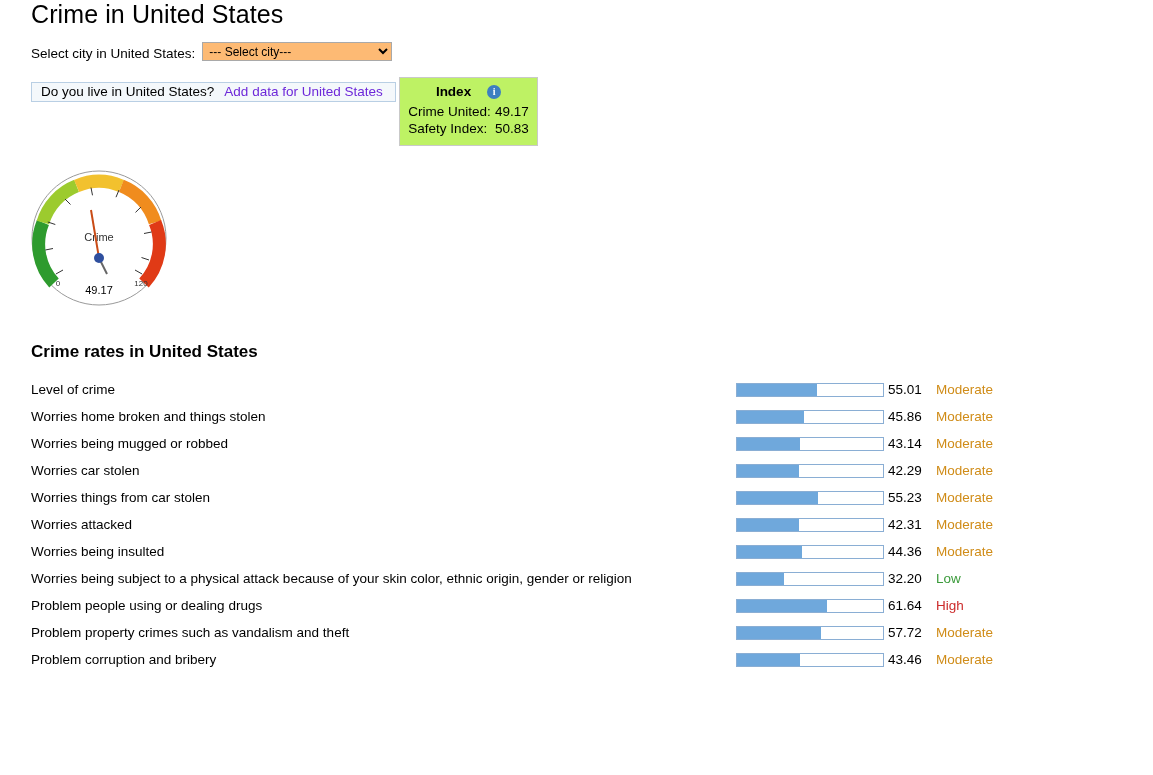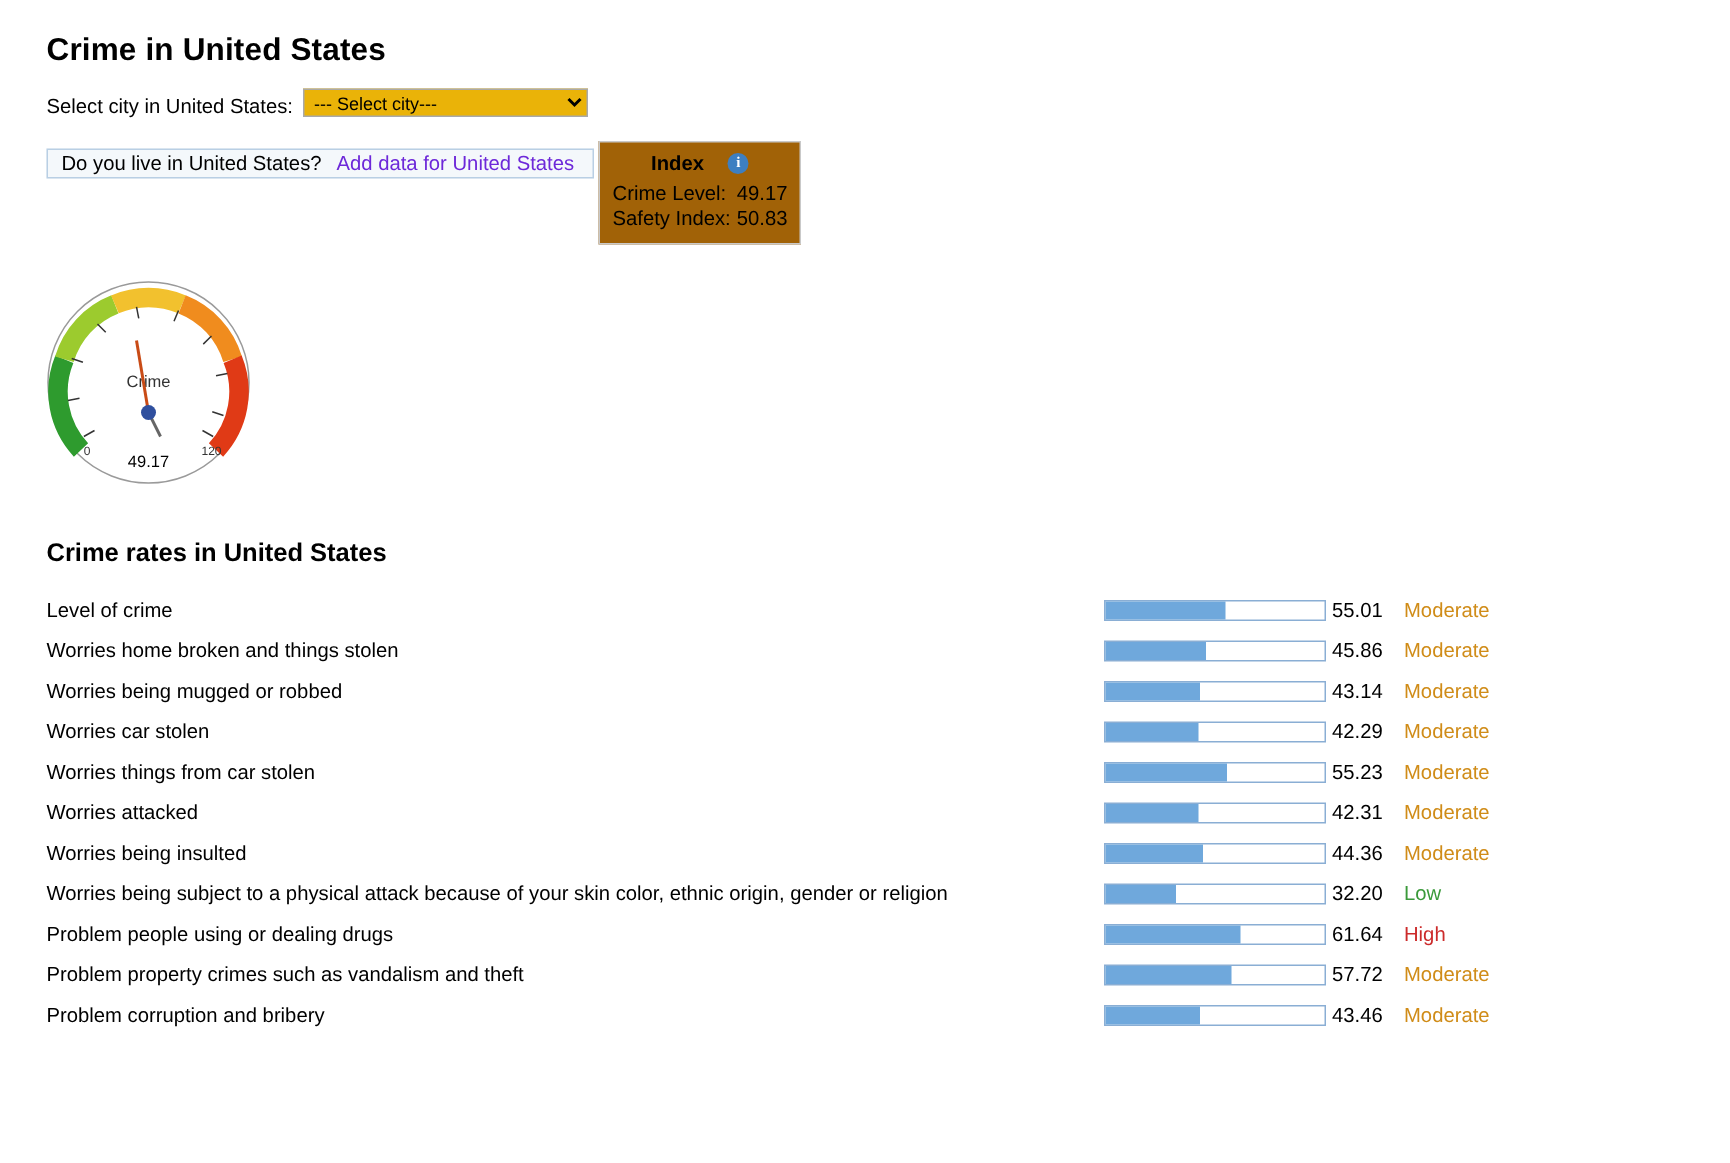--- a/index.html
+++ b/index.html
@@ -14,24 +14,24 @@
     font-size: 13px;
     color: #000000;
     overflow: hidden;
     position: relative;
   }
   .page {
     padding: 0 0 0 31px;
     box-sizing: border-box;
   }
   h1.page-title {
-    font-size: 21px;
-    font-weight: bold;
+    font-size: 25px;
+    font-weight: normal;
     margin: 0;
-    padding-top: 22px;
+    padding-top: 0;
     letter-spacing: 0.1px;
     color: #000;
   }
   .select-row {
     margin-top: 12px;
     display: flex;
     align-items: flex-end;
     height: 20px;
   }
   .select-label {
@@ -39,21 +39,21 @@
     color: #000;
     margin-right: 7px;
   }
   select.city-select {
     font-family: "Liberation Sans", sans-serif;
     font-size: 12px;
     width: 190px;
     height: 19px;
     padding: 0 2px;
     border: 1px solid #a9a9a9;
-    background: #eab308;
+    background: #fdba74;
     color: #000;
   }
   .livebox {
     margin-top: 13px;
     border: 1px solid #b9cfe4;
     background: #f4f8fb;
     display: inline-flex;
     align-items: center;
     padding: 9px 12px 9px 9px;
     box-sizing: border-box;
@@ -67,21 +67,21 @@
     font-size: 13.5px;
     color: #6d28d9;
     text-decoration: none;
     margin-left: 10px;
     cursor: pointer;
   }
 
   .index-box {
     margin-top: 16px;
     border: 1px solid #c9c9c9;
-    background: #a16207;
+    background: #bef264;
     display: inline-block;
     padding: 6px 8px 8px 8px;
     box-sizing: border-box;
   }
   .index-head {
     display: flex;
     align-items: center;
     justify-content: center;
     font-weight: bold;
     font-size: 13.5px;
@@ -183,21 +183,21 @@
   </div>
 
   <div class="index-box">
     <div class="index-head">
       <span>Index</span>
       <span class="info-icon">i</span>
     </div>
     <table class="index-table">
       <tbody>
           <tr>
-        <td>Crime Level:</td>
+        <td>Crime United:</td>
         <td class="val">49.17</td>
       </tr>
       <tr>
         <td>Safety Index:</td>
         <td class="val">50.83</td>
       </tr>
     </tbody>
       </table>
   </div>
 

